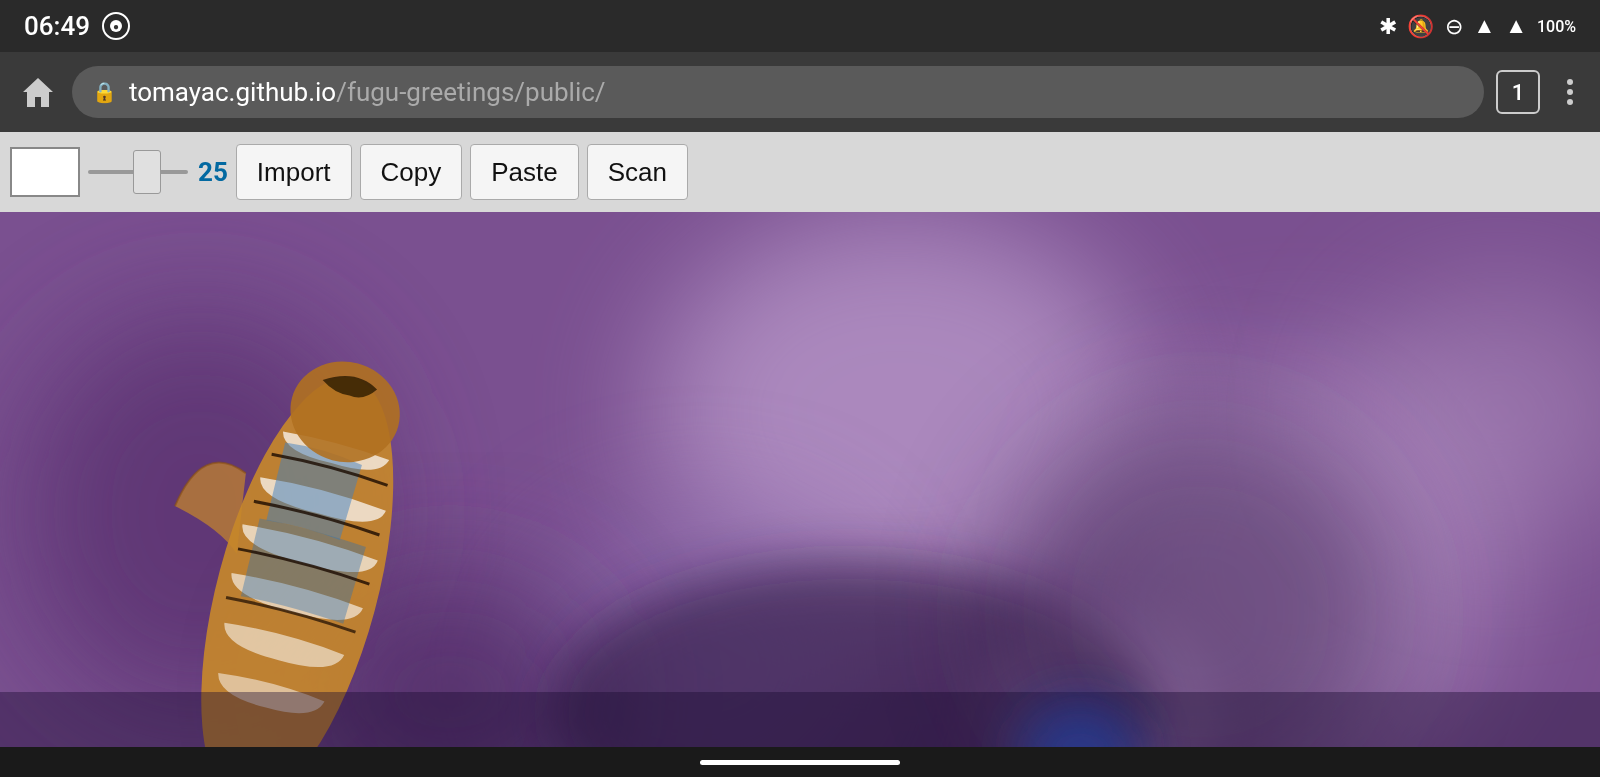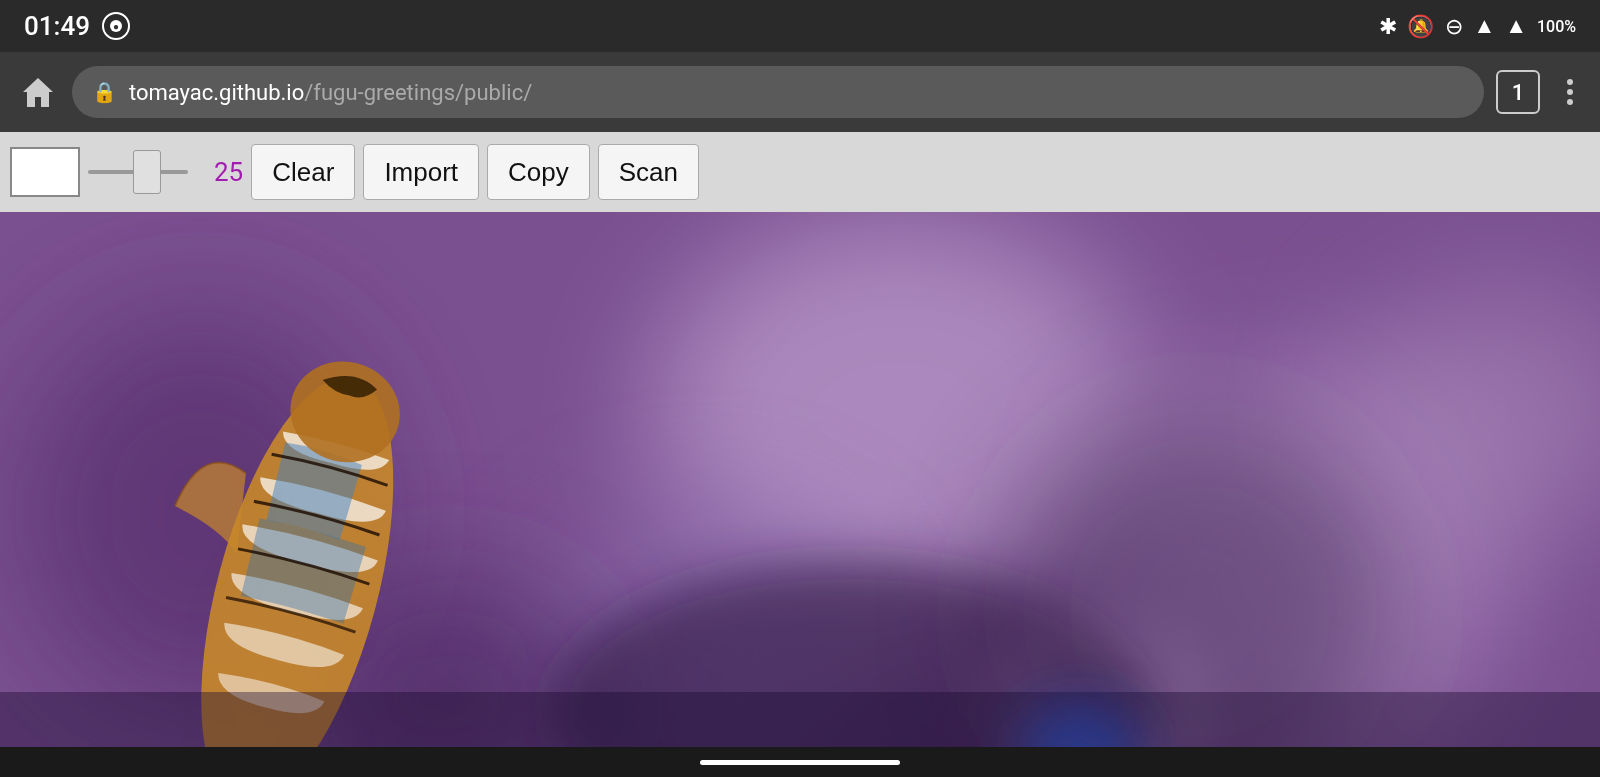--- a/index.html
+++ b/index.html
@@ -76,21 +76,21 @@
       display: flex;
       align-items: center;
       padding: 0 20px;
       gap: 12px;
     }
     .lock-icon {
       color: #ccc;
       font-size: 20px;
     }
     .address-text {
-      font-size: 22px;
+      font-size: 26px;
       color: #fff;
     }
     .address-text .path {
       color: #aaa;
     }
     .address-right {
       display: flex;
       align-items: center;
       gap: 16px;
       flex-shrink: 0;
@@ -151,23 +151,23 @@
       border: 1px solid #999;
       border-radius: 3px;
       position: absolute;
       top: 50%;
       left: 45%;
       transform: translateY(-50%);
       cursor: pointer;
     }
     .slider-value {
       font-size: 26px;
-      color: #a21caf;
-      font-weight: 400;
-      margin-left: 22px;
+      color: #0369a1;
+      font-weight: 700;
+      margin-left: 6px;
     }
     .toolbar-btn {
       height: 56px;
       padding: 0 20px;
       background: #f5f5f5;
       border: 1.5px solid #aaa;
       border-radius: 4px;
       font-size: 26px;
       color: #111;
       cursor: pointer;
@@ -226,21 +226,21 @@
       height: 5px;
       background: #fff;
       border-radius: 3px;
     }
   </style>
 </head>
 <body>
 
 <div class="status-bar">
   <div class="status-left">
-    <span class="status-time">01:49</span>
+    <span class="status-time">06:49</span>
     <div class="status-icon-circle">
       <svg width="16" height="16" viewBox="0 0 16 16">
         <circle cx="8" cy="8" r="6" fill="white"></circle>
         <text x="8" y="12" text-anchor="middle" font-size="10" fill="#333">●</text>
       </svg>
     </div>
   </div>
   <div class="status-right">
 
     <span>✱</span>
@@ -287,23 +287,23 @@
 
   <div class="color-swatch"></div>
 
   <div class="slider-container">
     <div class="slider-track">
       <div class="slider-thumb"></div>
     </div>
     <span class="slider-value">25</span>
   </div>
 
-  <button class="toolbar-btn">Clear</button>
   <button class="toolbar-btn">Import</button>
   <button class="toolbar-btn">Copy</button>
+  <button class="toolbar-btn">Paste</button>
   <button class="toolbar-btn">Scan</button>
 </div>
 
 <div class="main-content">
   <div class="bg-image">
     <svg class="fish-overlay" viewBox="0 0 1600 565" preserveAspectRatio="xMidYMid slice">
 
       <defs>
         <filter id="blur1" x="-50%" y="-50%" width="200%" height="200%">
           <feGaussianBlur stdDeviation="40"></feGaussianBlur>

